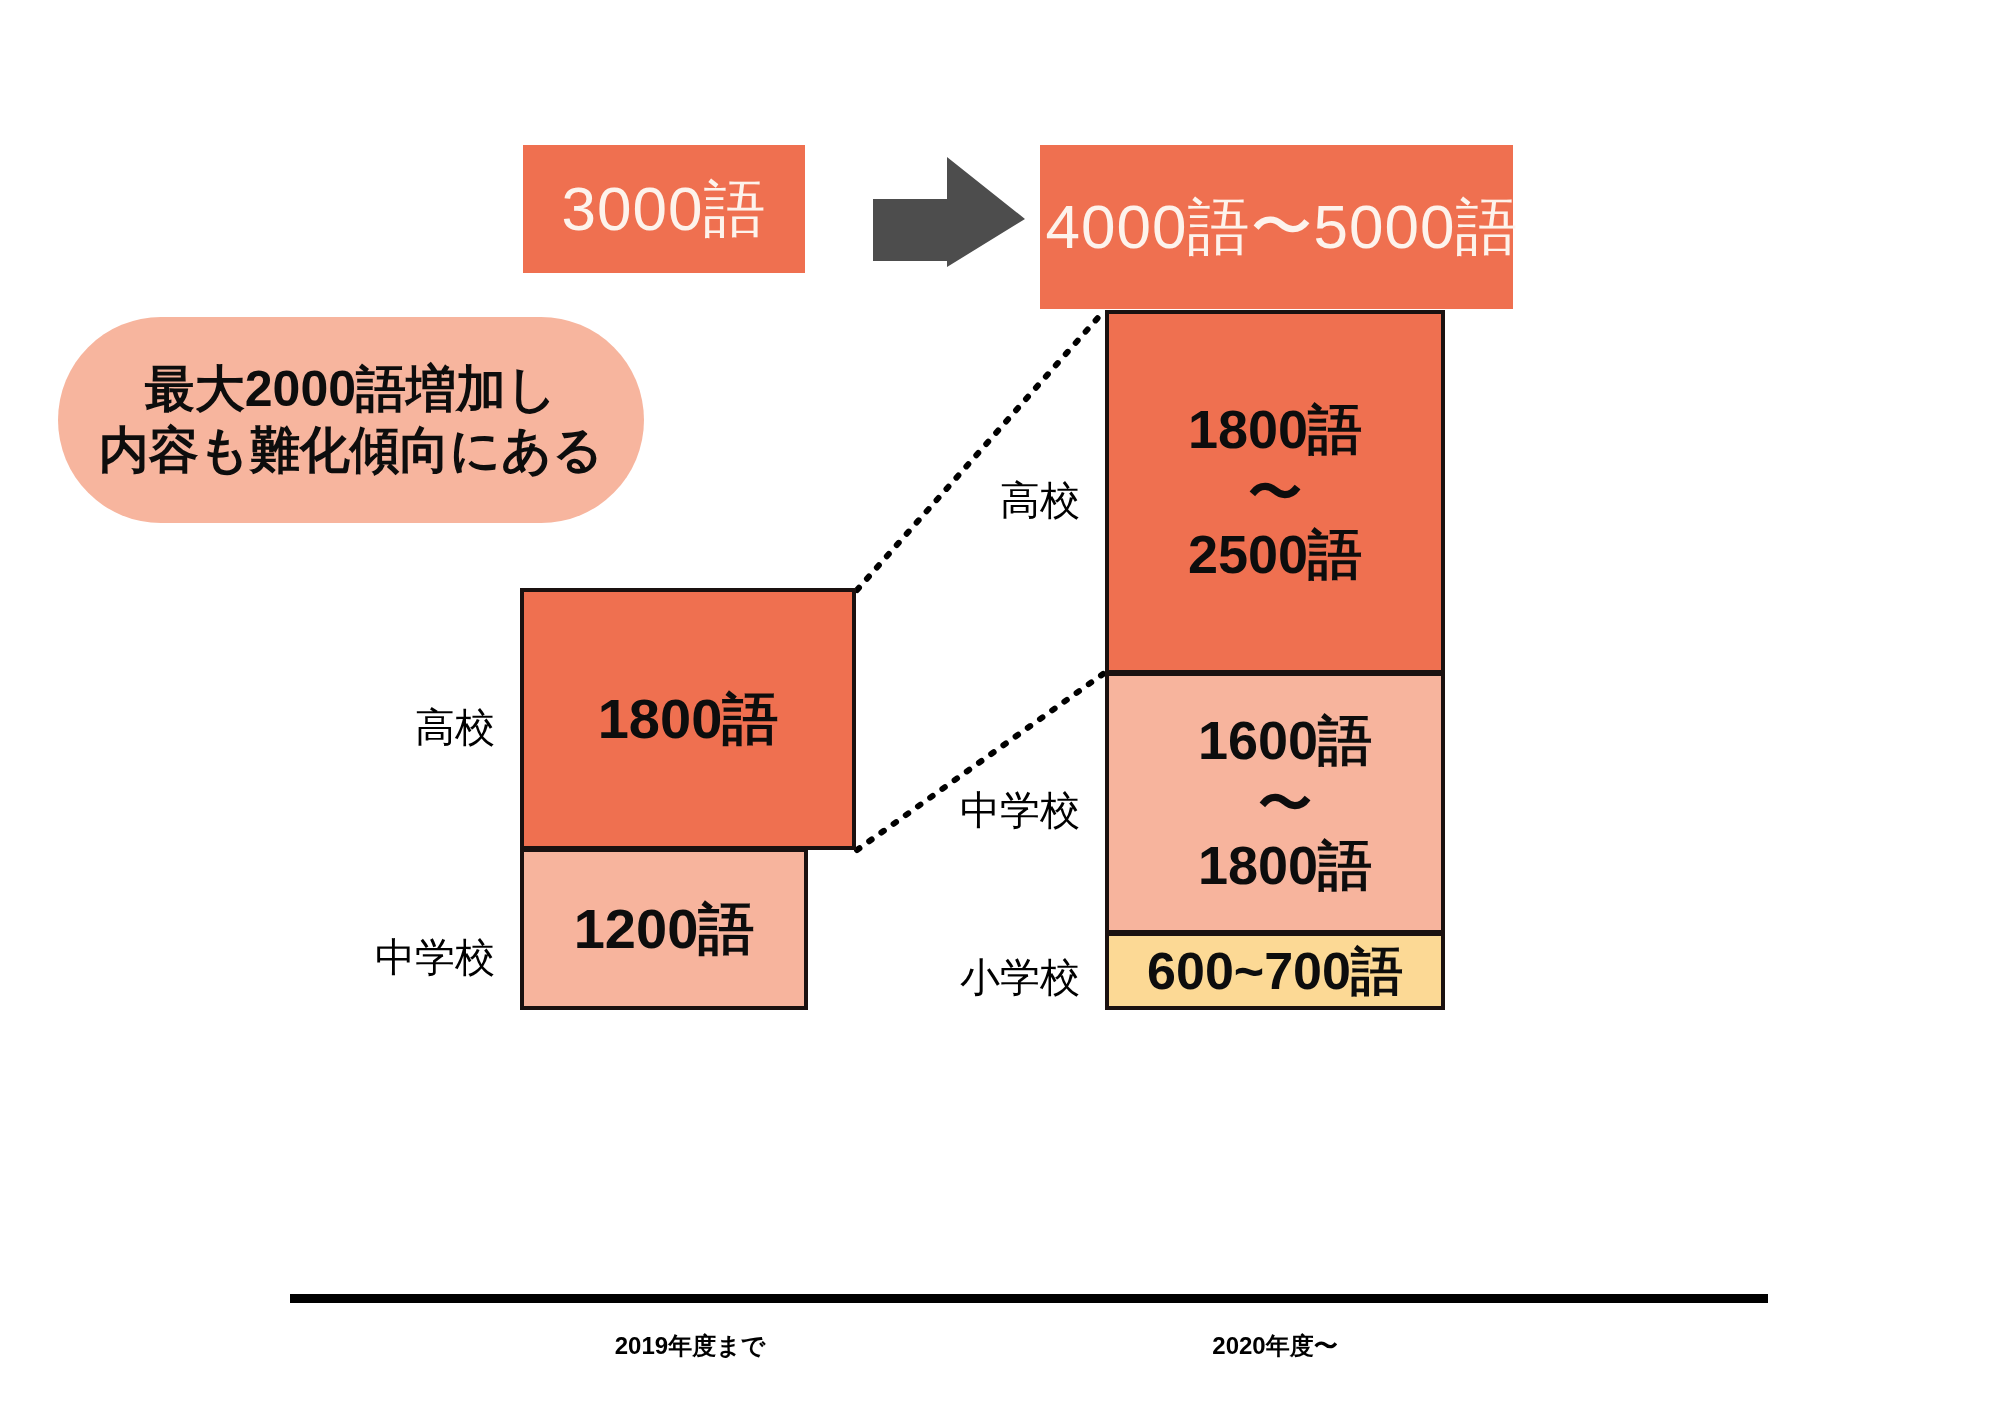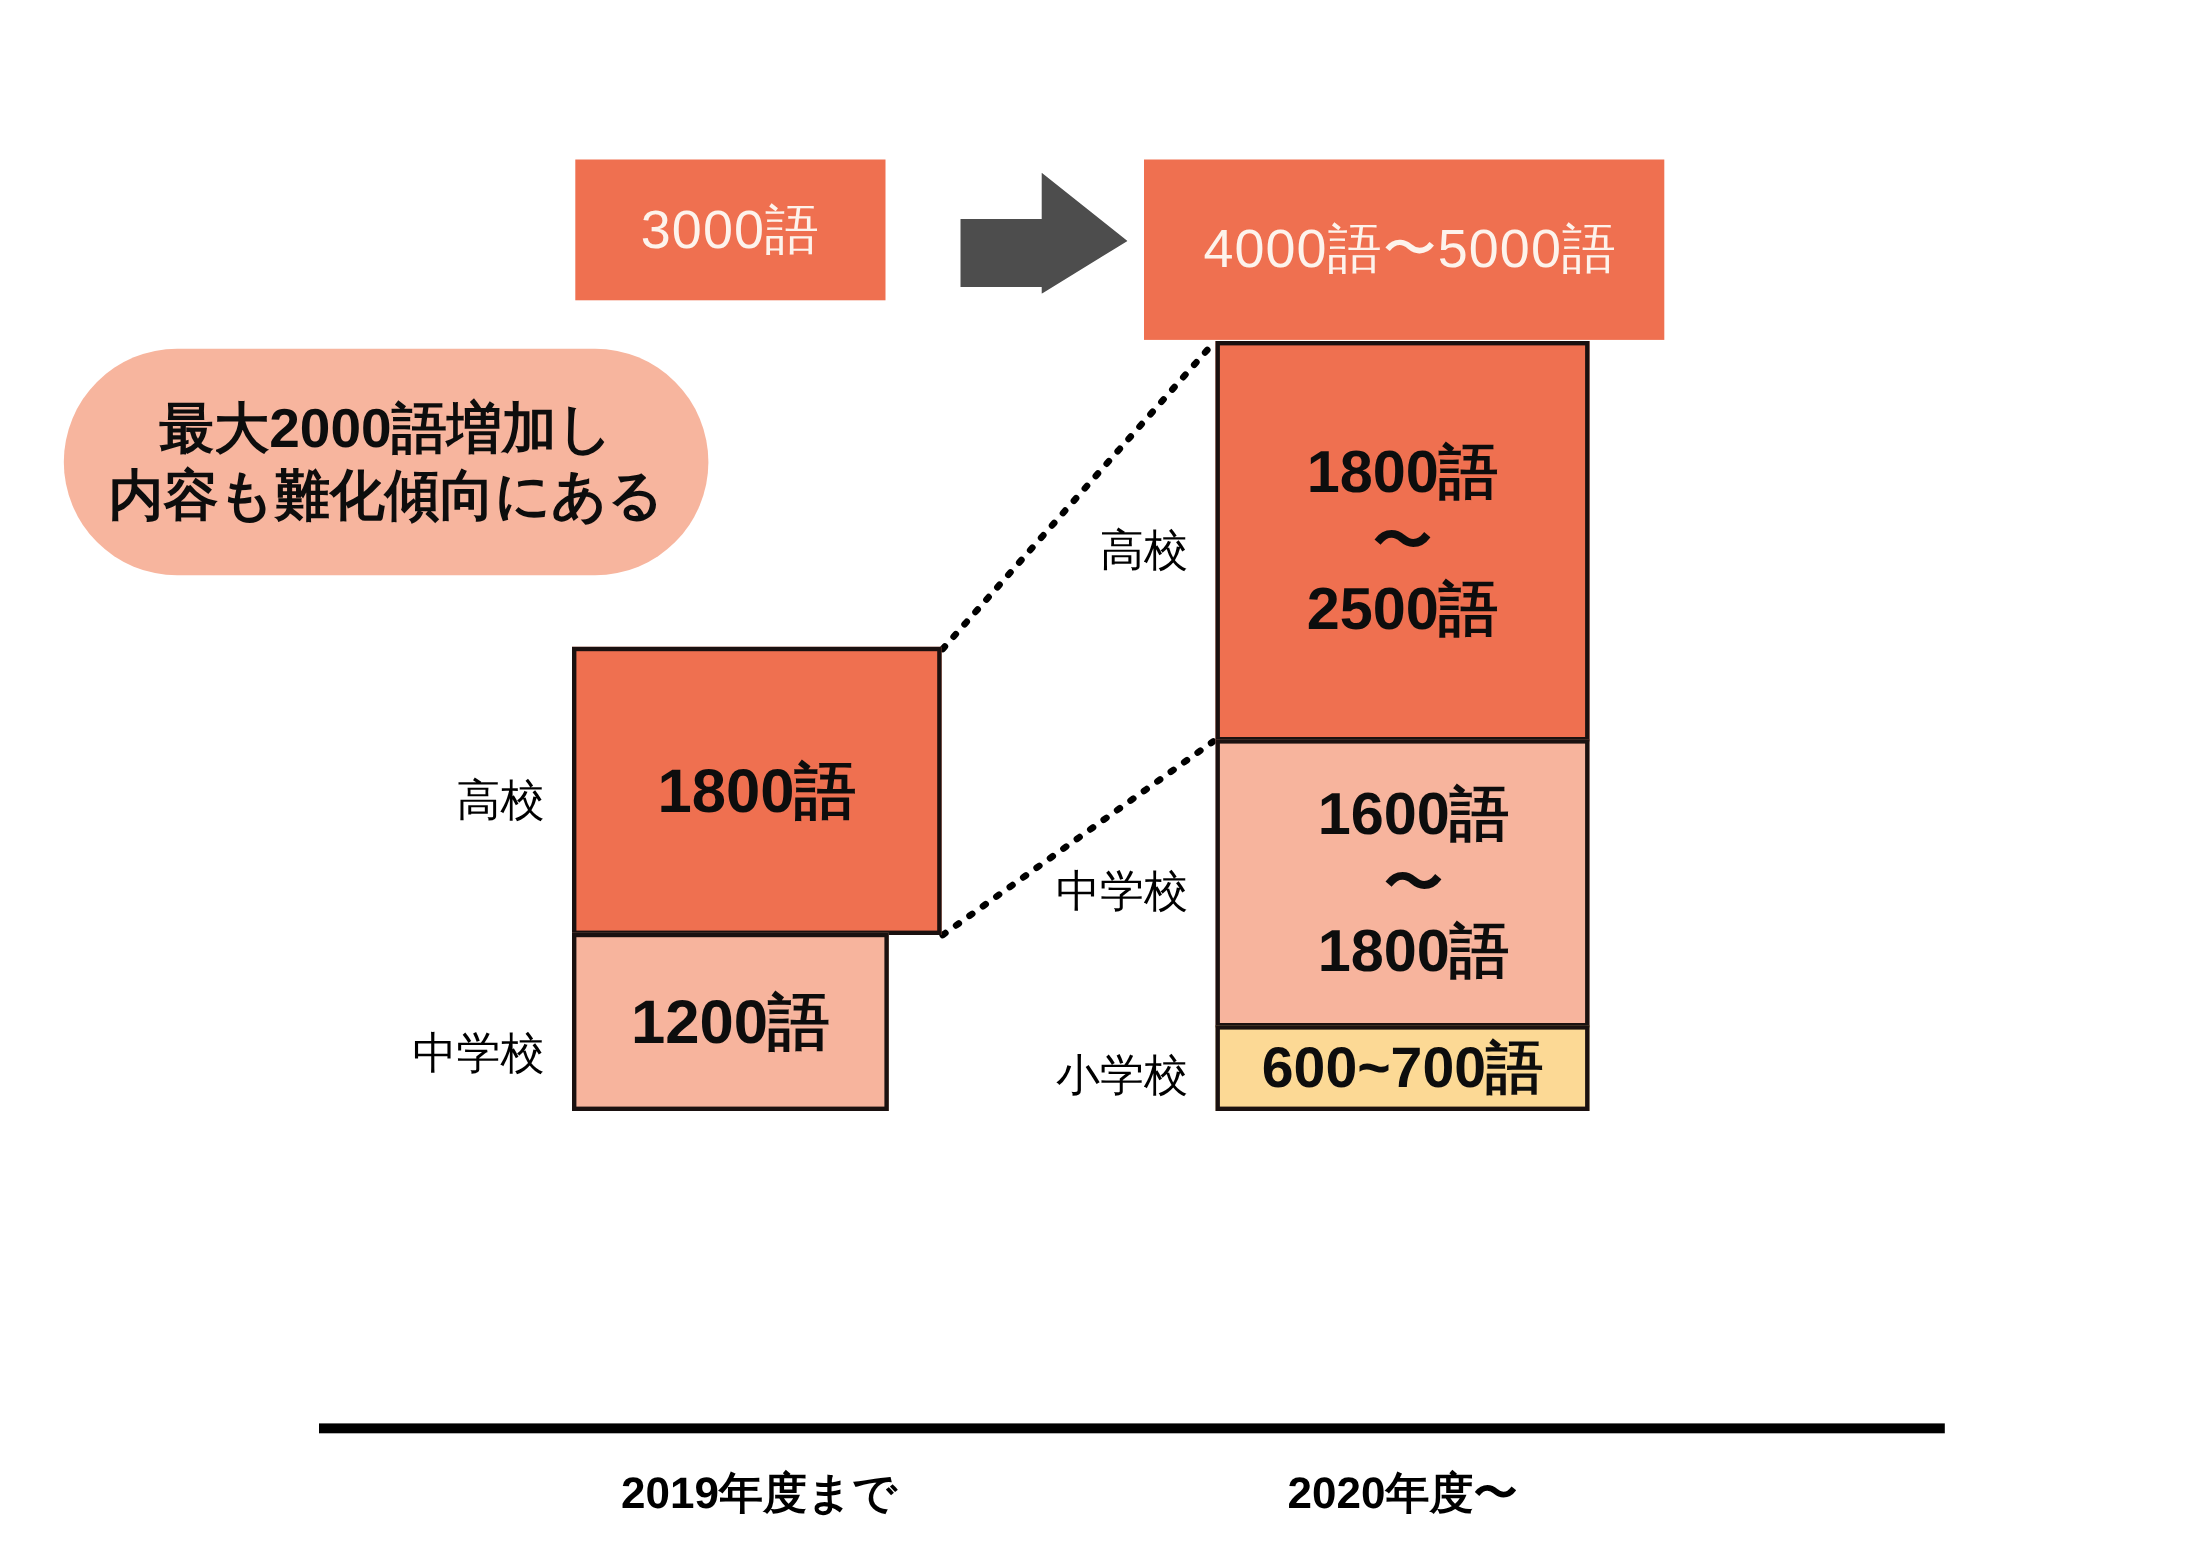--- a/index.html
+++ b/index.html
@@ -24,21 +24,21 @@
   }
 
   
   .banner {
     position: absolute;
     background: #ef7050;
     color: #fdf3ec;
     display: flex;
     align-items: center;
     justify-content: center;
-    font-size: 49px;
+    font-size: 62px;
     font-weight: 400;
     letter-spacing: 1px;
     white-space: nowrap;
   }
   #banner-before {
     left: 523px; top: 145px;
     width: 282px; height: 128px;
   }
   #banner-after {
     left: 1040px; top: 145px;
@@ -138,21 +138,21 @@
   }
   #label-left-high  { left: 255px; top: 700px;  width: 240px; }
   #label-left-mid   { left: 255px; top: 930px;  width: 240px; }
   #label-right-high { left: 840px; top: 473px;  width: 240px; }
   #label-right-mid  { left: 840px; top: 783px;  width: 240px; }
   #label-right-elem { left: 840px; top: 950px;  width: 240px; }
 
   
   .x-label {
     position: absolute;
-    font-size: 40px;
+    font-size: 24px;
     font-weight: 700;
     color: #000000;
     text-align: center;
     white-space: nowrap;
   }
   #xlabel-left  { left: 480px;  top: 1330px; width: 420px; }
   #xlabel-right { left: 1060px; top: 1330px; width: 430px; }
 
   
   .connector-svg {

